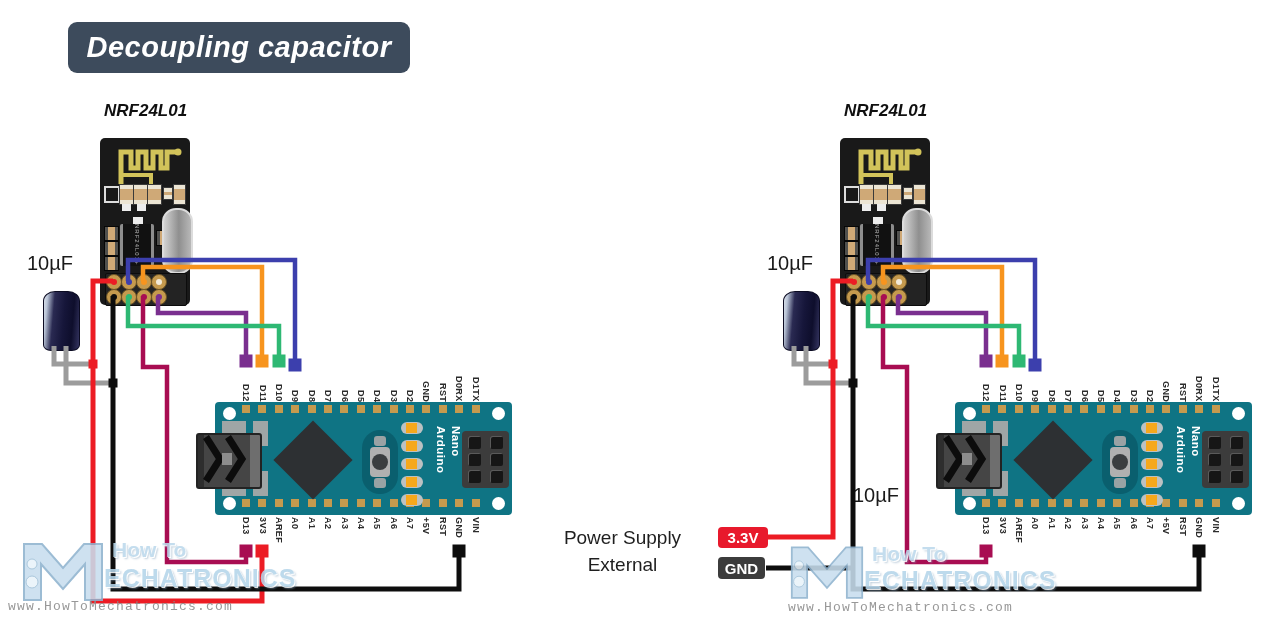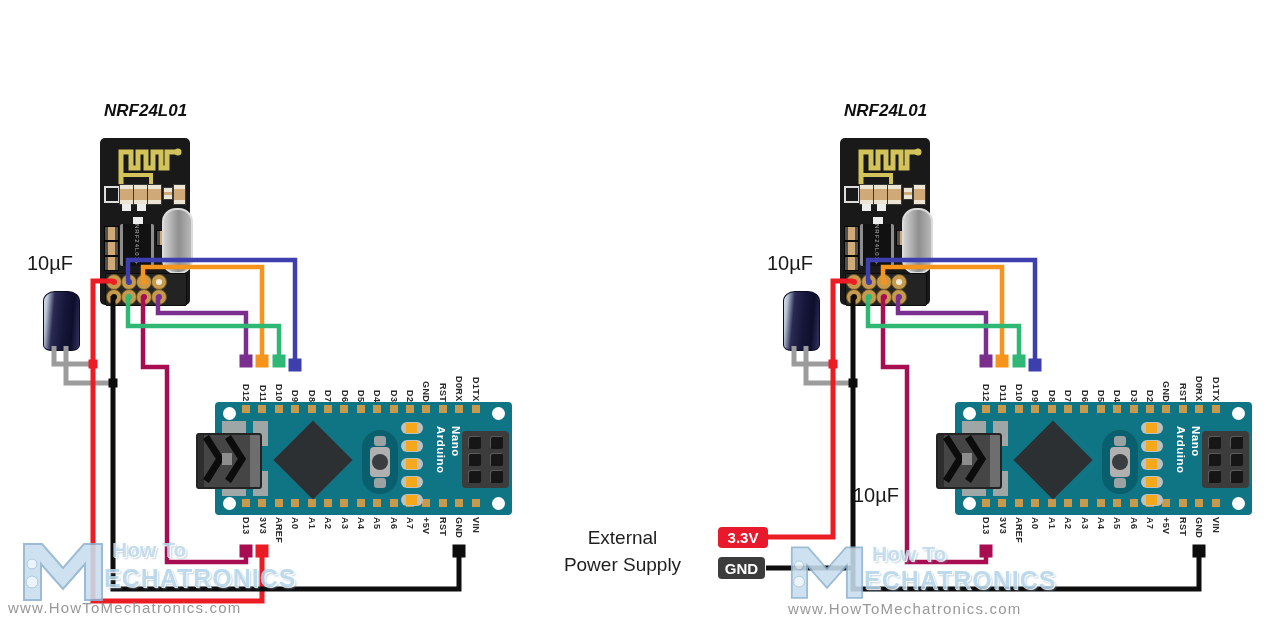--- a/index.html
+++ b/index.html
@@ -52,29 +52,32 @@
   .pin-row.top{align-items:flex-end;height:34px;}
   .pin-row.bottom{align-items:flex-start;height:34px;}
   .pin-label span{writing-mode:vertical-rl;font-size:9px;font-weight:bold;color:#2b2b2b;letter-spacing:.4px;}
   
   .badge{border-radius:4px;color:#fff;font-weight:bold;font-size:15px;display:flex;align-items:center;justify-content:center;}
   .ext-label{font-size:19px;color:#1f1f1f;text-align:center;line-height:27px;}
   
   .watermark{opacity:.88;}
   .wm-line1{font-size:21px;font-weight:bold;color:#bcd9ec;text-shadow:1px 1px 0 #fff,2px 2px 2px rgba(130,160,185,.55);}
   .wm-line2{font-size:25px;font-weight:bold;color:#b5d5ea;letter-spacing:1px;text-shadow:1px 1px 0 #fff,2px 2px 2px rgba(130,160,185,.55);}
-  .wm-url{font-family:Liberation Sans, sans-serif;font-size:15px;color:#8a8a8a;letter-spacing:1.2px;}
+  .wm-url{font-family:Liberation Mono, monospace;font-size:13px;color:#8a8a8a;letter-spacing:1.2px;}
   svg.wires{position:absolute;left:0;top:0;pointer-events:none;}
   .w{fill:none;stroke-linejoin:miter;stroke-linecap:butt;}
 </style>
 </head>
 <body>
 
 <div id="canvas">
 
+  <div class="title-badge abs" style="left: 68px; top: 22px; width: 342px; background-color: rgb(61, 75, 92);">
+    <span>Decoupling capacitor</span>
+  </div>
   <div class="nrf-label abs" style="left:104px;top:101px;">NRF24L01</div>
 
   <div class="nrf abs" style="left:100px;top:138px;">
     <svg class="abs" style="left:0;top:0;" width="90" height="80" viewBox="0 0 90 80">
       <path class="w" stroke-width="5" d="M21 46 L21 14 L31 14 L31 30 L38 30 L38 14 L46 14 L46 30 L53 30 L53 14 L61 14 L61 30 L67 30 L67 14 L78 14" stroke="#d2c35a"></path>
       <path class="w" stroke-width="4" d="M21 37 L51 37 L51 46" stroke="#d2c35a"></path>
       <circle cx="78" cy="14" r="3.5" fill="#d2c35a"></circle>
     </svg>
     <div class="silk abs" style="left:4px;top:48px;width:12px;height:13px;"></div>
     <div class="smd-v abs" style="left:19px;top:46px;width:13px;height:19px;"></div>
@@ -519,22 +522,22 @@
 
     <rect x="979.5" y="354.5" width="13" height="13" fill="#7a2f8f"></rect>
     <rect x="995.5" y="354.5" width="13" height="13" fill="#f7941e"></rect>
     <rect x="1012.5" y="354.5" width="13" height="13" fill="#2eb873"></rect>
     <rect x="1028.5" y="358.5" width="13" height="13" fill="#3c3fad"></rect>
     <rect x="979.5" y="544.5" width="13" height="13" fill="#a80d52"></rect>
     <rect x="1192.5" y="544.5" width="13" height="13" fill="#0d0d0d"></rect>
   </svg>
 
   <div class="ext-label abs" style="left:540px;top:524px;width:165px;">
+    <div>Power Supply</div>
     <div>External</div>
-    <div>Power Supply</div>
   </div>
   <div class="badge abs" style="left: 718px; top: 527px; width: 50px; height: 21px; background-color: rgb(232, 25, 44);">3.3V</div>
   <div class="badge abs" style="left: 718px; top: 557px; width: 47px; height: 22px; background-color: rgb(60, 60, 60);">GND</div>
 
   <div class="watermark abs" style="left:8px;top:528px;width:250px;height:90px;">
     <svg class="abs" style="left:14px;top:6px;" width="82" height="68" viewBox="0 0 82 68">
       <polygon points="2,10 20,10 41,34 62,10 80,10 80,66 63,66 63,30 41,55 19,30 19,66 2,66" fill="#c8deee" stroke="#8fb3cf" stroke-width="2"></polygon>
       <circle cx="10" cy="30" r="5" fill="#e9f3fa" stroke="#9fc0d8"></circle>
       <circle cx="10" cy="48" r="6" fill="#e9f3fa" stroke="#9fc0d8"></circle>
     </svg>

